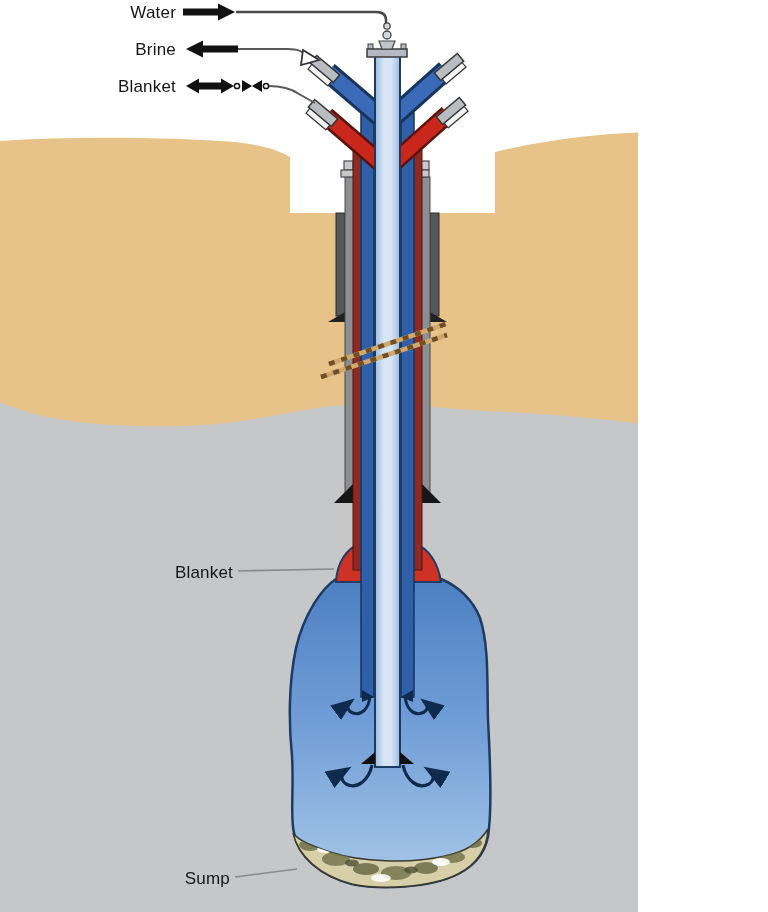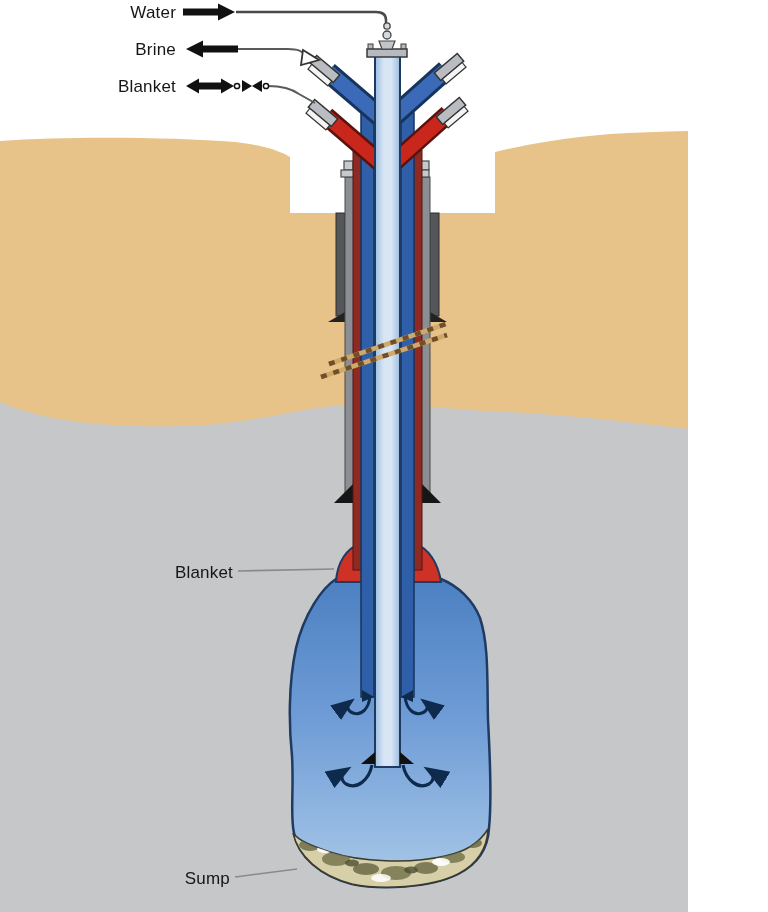--- a/index.html
+++ b/index.html
@@ -1,16 +1,16 @@
 <!DOCTYPE html>
 <html><head>
 <meta charset="utf-8">
 <style>
   html,body{margin:0;padding:0;background:#fff;}
-  #stage{position:relative;width:688px;height:912px;overflow:hidden;background:#e5e5e5;
+  #stage{position:relative;width:638px;height:912px;overflow:hidden;background:#e5e5e5;
          font-family:"Liberation Sans", sans-serif;}
   svg{position:absolute;left:0;top:0;display:block;}
   text{font-family:"Liberation Sans", sans-serif;font-size:17px;fill:#161616;letter-spacing:.2px;}
 </style>
 </head>
 <body>
 
 <div id="stage">
 <svg width="768" height="912" viewBox="0 0 768 912">
   <defs>

